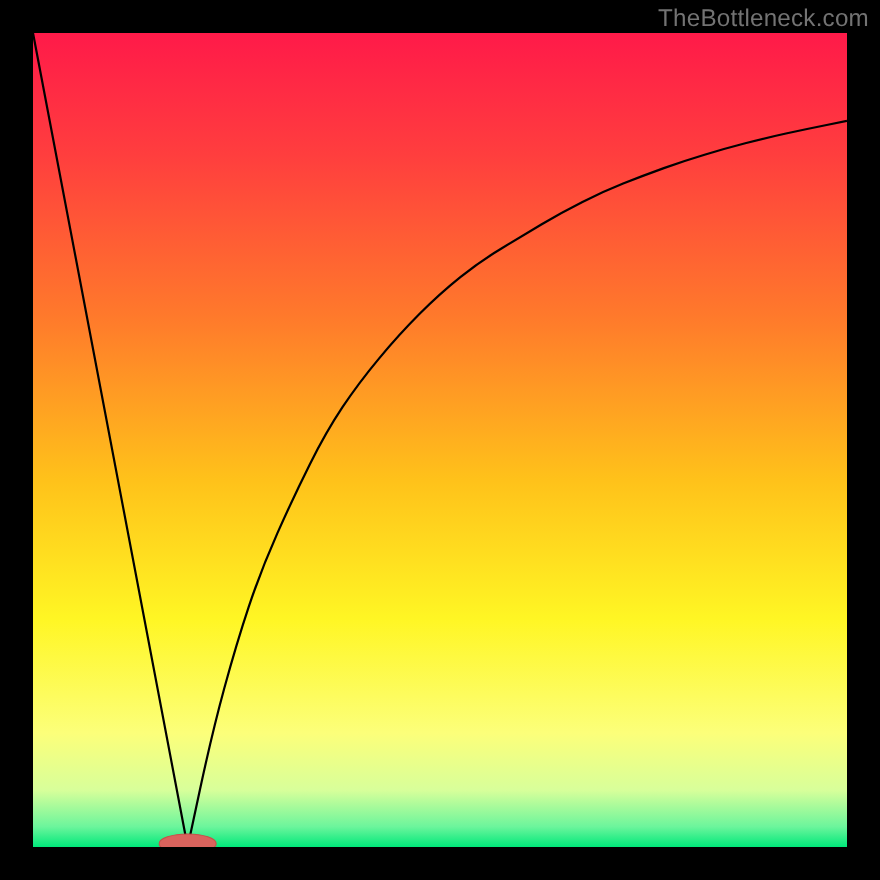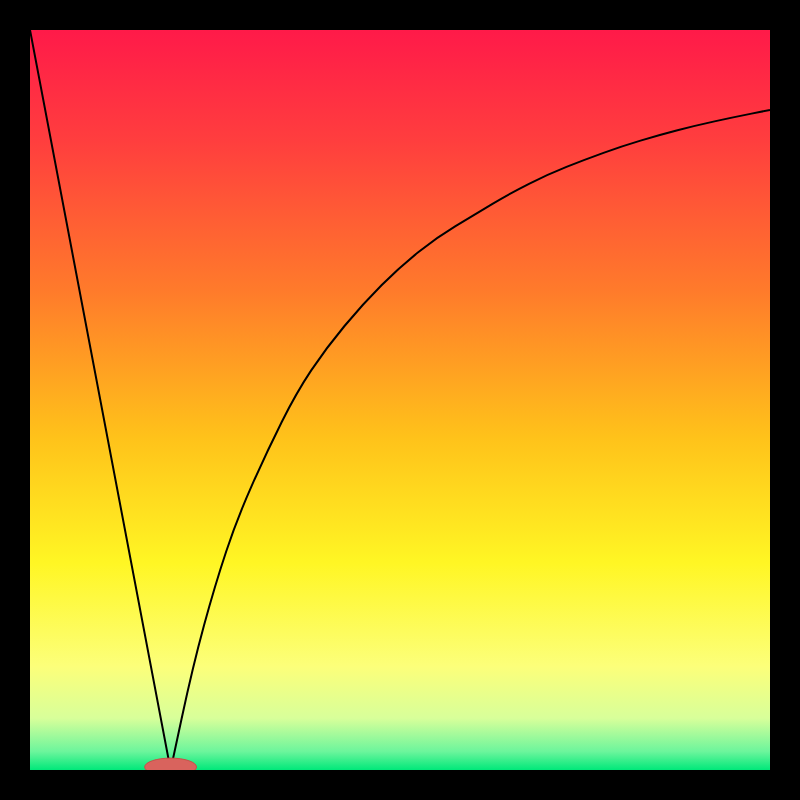--- a/index.html
+++ b/index.html
@@ -38,20 +38,21 @@
     font-size: 22px;
     font-weight: 400;
     letter-spacing: 0.2px;
   }
 </style>
 </head>
 <body>
 
 <div class="frame">
 
+  <div class="watermark">TheBottleneck.com</div>
 
   <div class="plot-area">
     <svg id="chart-svg" width="740" height="740" viewBox="0 0 740 740">
       <defs>
         <linearGradient id="bg-grad" x1="0" y1="0" x2="0" y2="1">
             <stop offset="0%" stop-color="#ff1a49"></stop>
             <stop offset="15%" stop-color="#ff3e3e"></stop>
             <stop offset="35%" stop-color="#ff7a2b"></stop>
             <stop offset="55.00000000000001%" stop-color="#ffc21a"></stop>
             <stop offset="72%" stop-color="#fff624"></stop>

